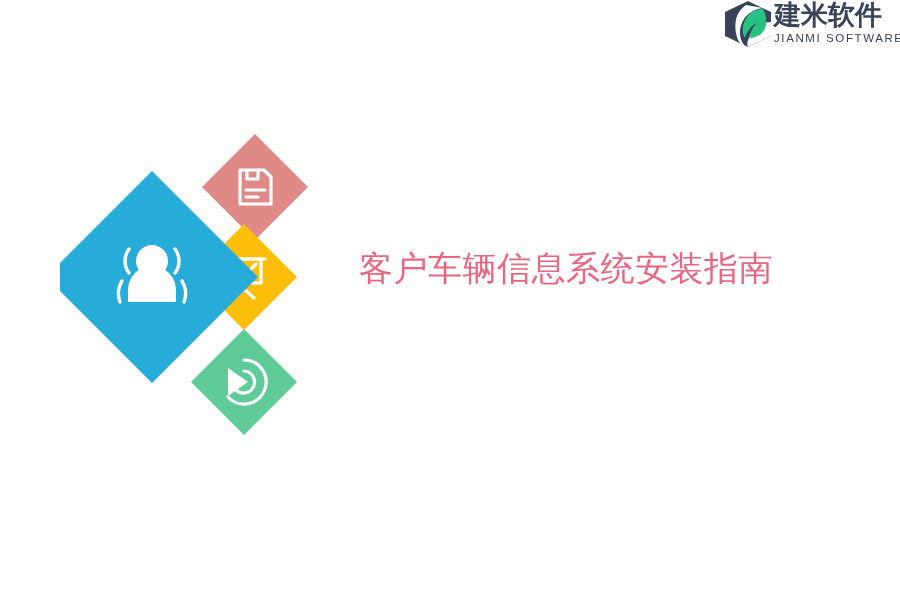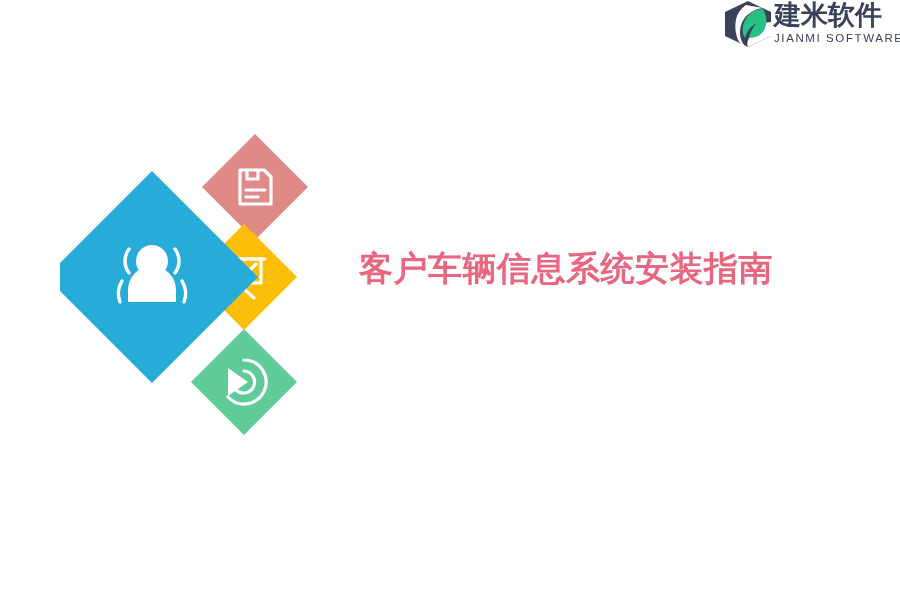--- a/index.html
+++ b/index.html
@@ -76,21 +76,21 @@
   .headline {
     position: absolute;
     left: 326px;
     top: 246px;
     width: 480px;
     text-align: center;
     font-family: "Liberation Serif", "DejaVu Serif", serif;
     font-size: 34px;
     line-height: 46px;
     color: #e8667f;
-    font-weight: 700;
+    font-weight: 400;
     letter-spacing: 0.5px;
   }
   .headline .line { display: block; white-space: nowrap; }
 </style>
 </head>
 <body>
 
 <div class="canvas">
 
   <div class="brand">

